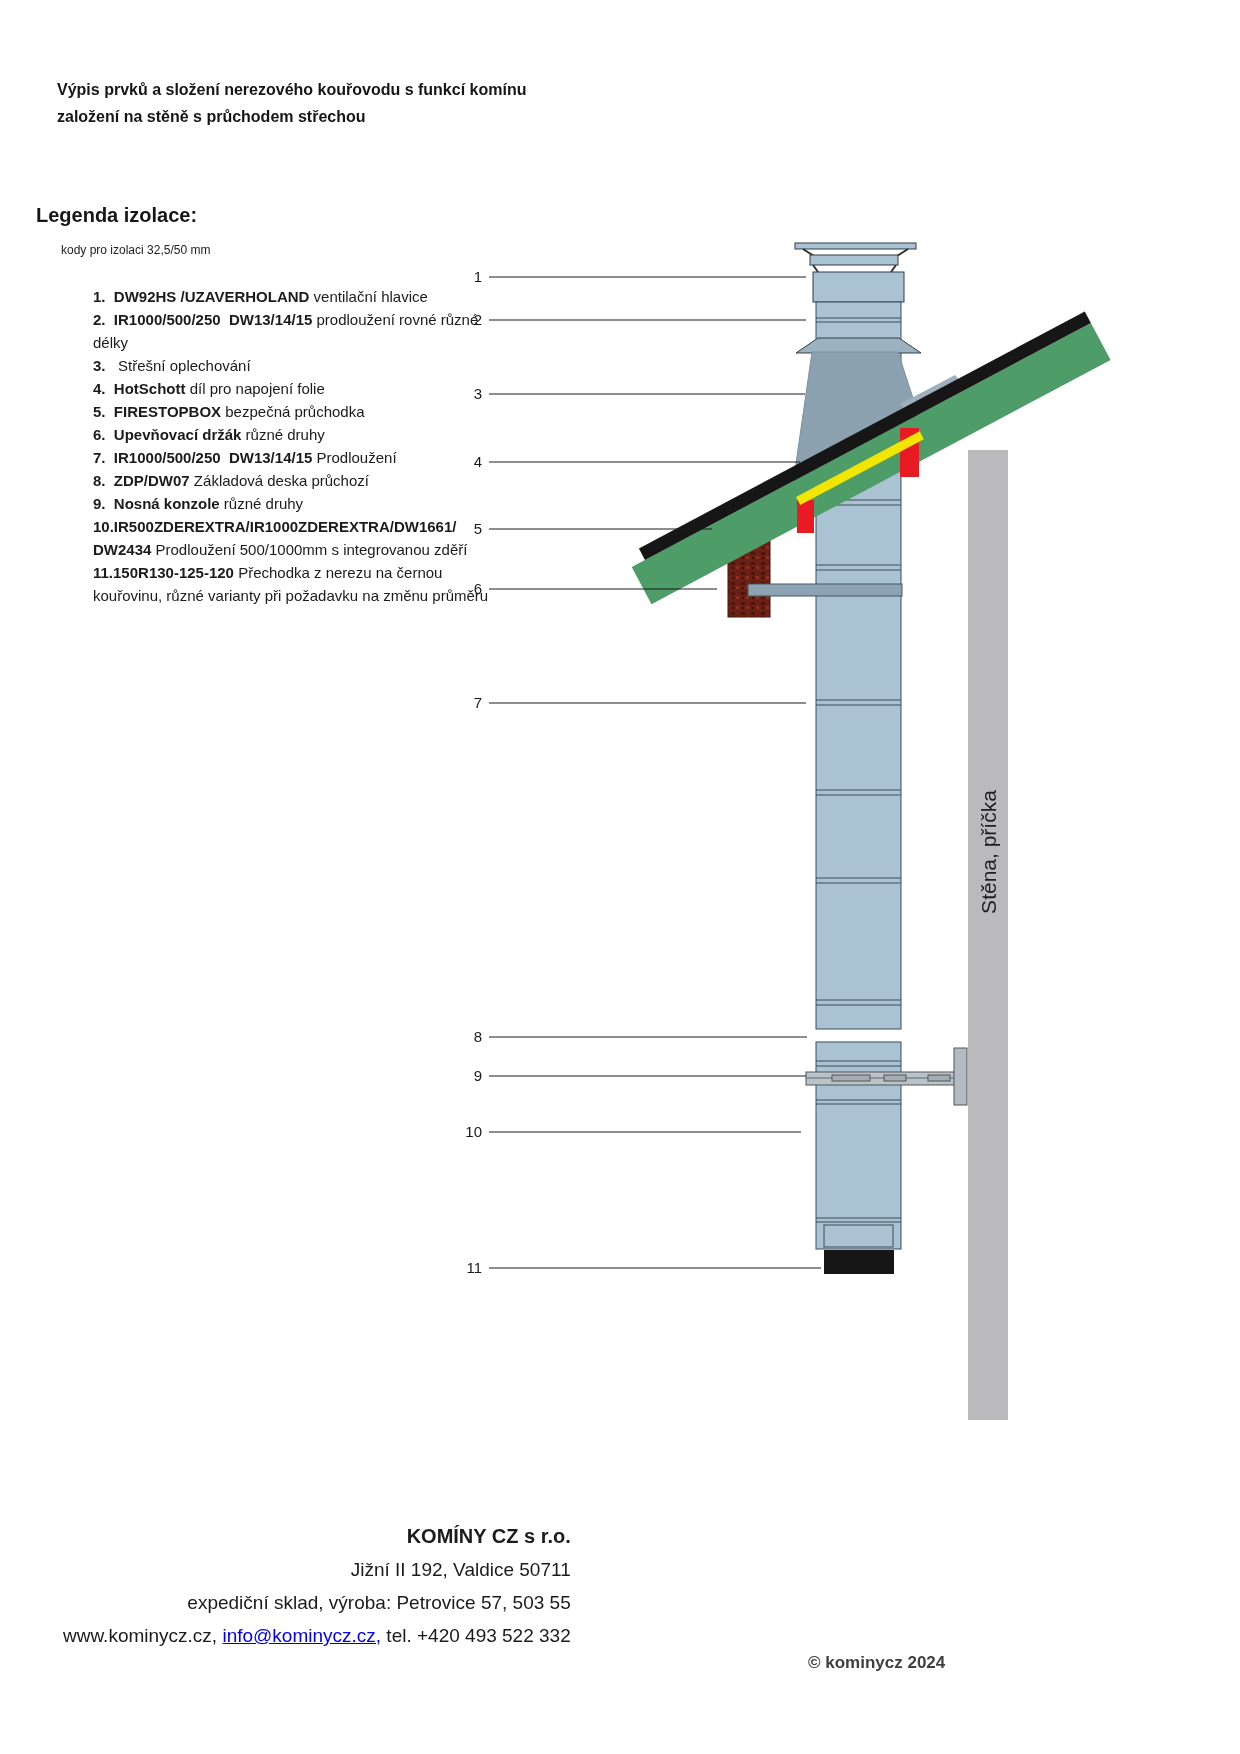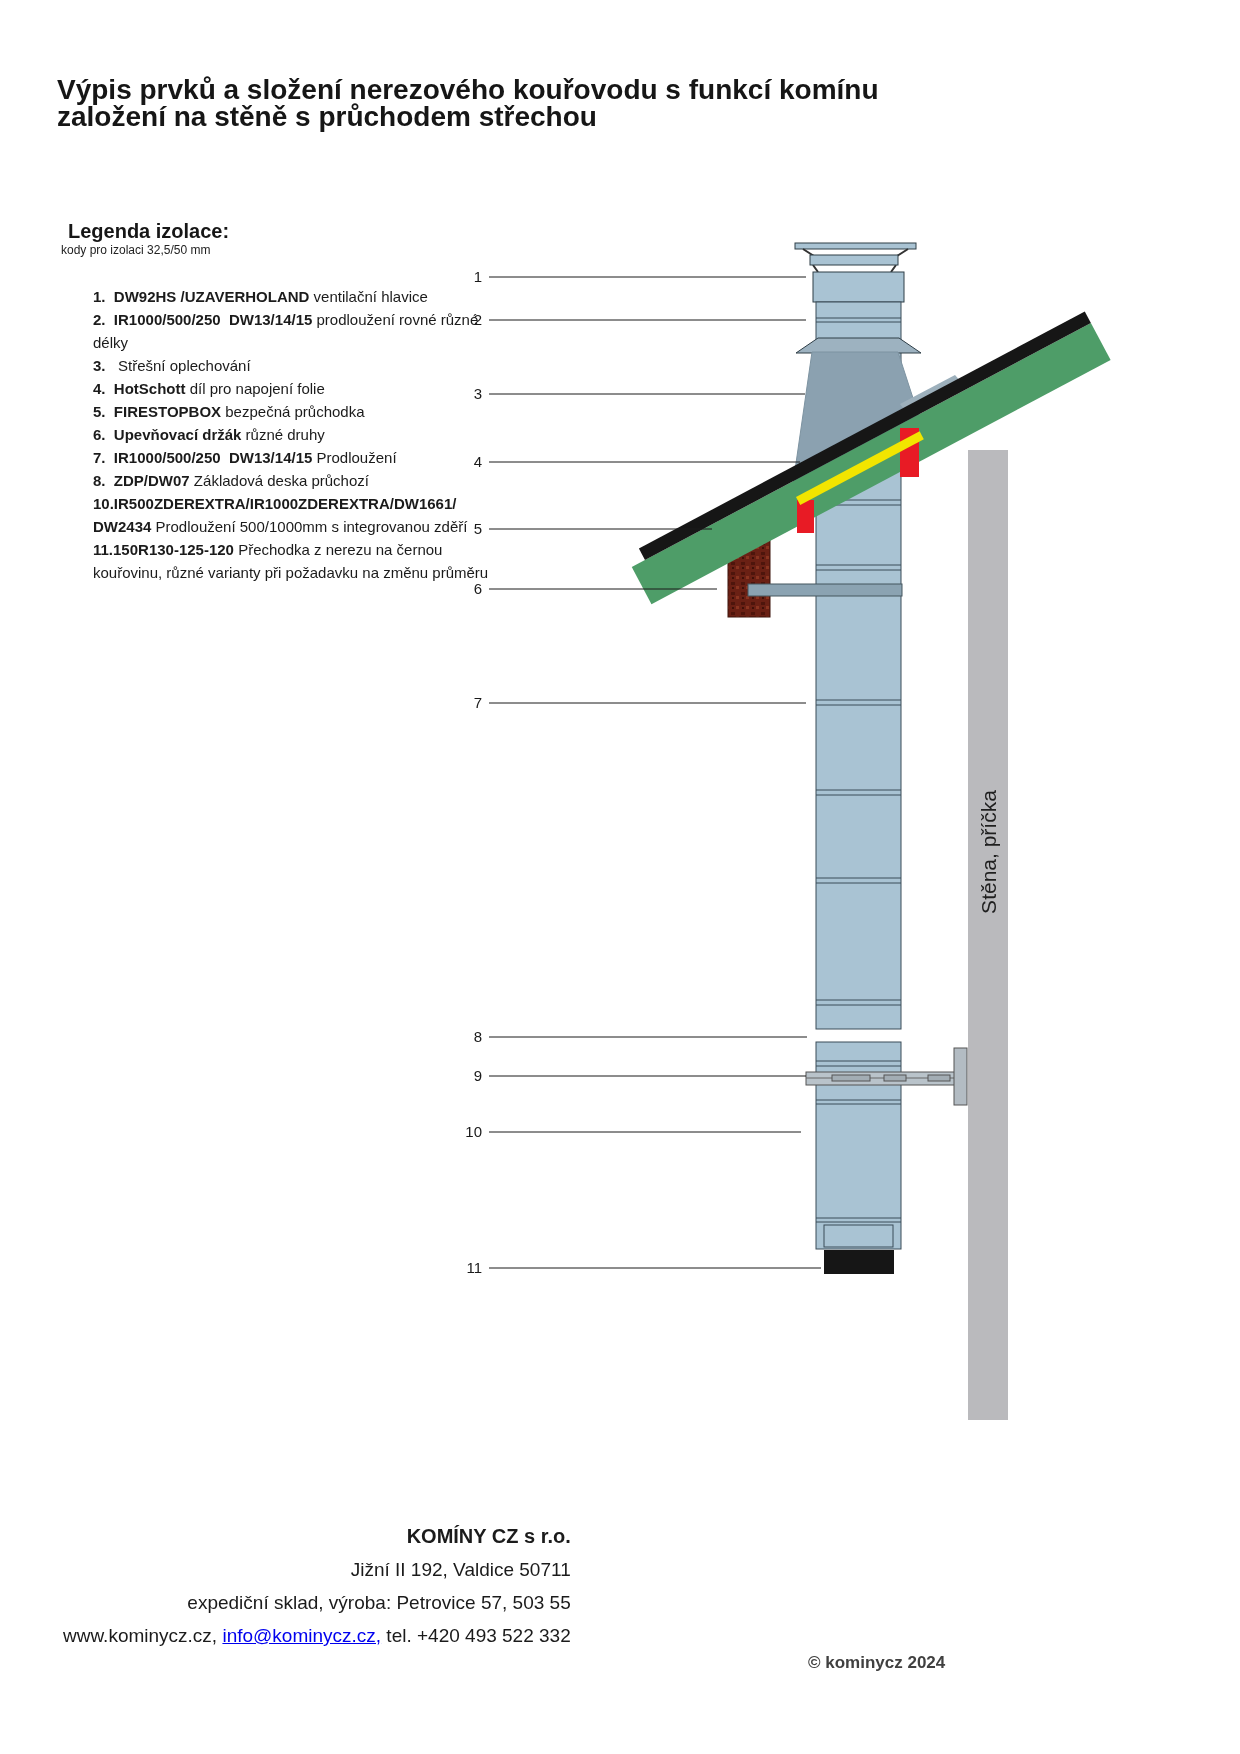--- a/index.html
+++ b/index.html
@@ -1,22 +1,22 @@
 <!DOCTYPE html>
 <html><head>
 <meta charset="utf-8">
 <style>
   html,body{margin:0;padding:0;}
   body{
     width:1240px;height:1754px;position:relative;background:#ffffff;
     font-family:"Liberation Sans", sans-serif;color:#1c1c1c;overflow:hidden;
   }
   .abs{position:absolute;}
-  #title{left:57px;top:76px;font-size:28px;line-height:27px;font-weight:bold;color:#161616;}
-  #legend-head{left:36px;top:220px;font-size:20px;font-weight:bold;color:#161616;margin-left:32px;}
+  #title{left:57px;top:76px;font-size:16px;line-height:27px;font-weight:bold;color:#161616;}
+  #legend-head{left:36px;top:204px;font-size:20px;font-weight:bold;color:#161616;}
   #legend-sub{left:36px;top:243px;font-size:12px;color:#222;margin-left:25px;}
   #legend-list{left:53px;top:285px;width:402px;font-size:15px;line-height:23px;color:#1b1b1b;margin-left:40px;}
   .legend-item{white-space:pre-wrap;}
   .legend-item .b{font-weight:bold;}
   #diagram-svg{left:0;top:0;width:1240px;height:1754px;}
   svg text{font-family:"Liberation Sans", sans-serif;}
   #footer{left:63px;top:1520px;font-size:19px;line-height:33px;color:#1b1b1b;text-align:right;}
   #footer .company{font-weight:bold;font-size:20px;}
   .email-link{text-decoration:underline;}
   #copyright{left:808px;top:1653px;font-size:17px;font-weight:bold;color:#404040;}
@@ -33,20 +33,21 @@
 <div class="abs" id="legend-sub">kody pro izolaci 32,5/50 mm</div>
 <div class="abs" id="legend-list">
     <div class="legend-item"><span class="b">1.</span><span class="b">  DW92HS /UZAVERHOLAND</span><span class="t"> ventilační hlavice</span></div>
     <div class="legend-item"><span class="b">2.</span><span class="b">  IR1000/500/250  DW13/14/15</span><span class="t"> prodloužení rovné různé délky</span></div>
     <div class="legend-item"><span class="b">3.</span><span class="t">   Střešní oplechování</span></div>
     <div class="legend-item"><span class="b">4.</span><span class="b">  HotSchott</span><span class="t"> díl pro napojení folie</span></div>
     <div class="legend-item"><span class="b">5.</span><span class="b">  FIRESTOPBOX</span><span class="t"> bezpečná průchodka</span></div>
     <div class="legend-item"><span class="b">6.</span><span class="b">  Upevňovací držák</span><span class="t"> různé druhy</span></div>
     <div class="legend-item"><span class="b">7.</span><span class="b">  IR1000/500/250  DW13/14/15</span><span class="t"> Prodloužení</span></div>
     <div class="legend-item"><span class="b">8.</span><span class="b">  ZDP/DW07</span><span class="t"> Základová deska průchozí</span></div>
+    <div class="legend-item"><span class="b">9.</span><span class="b">  Nosná konzole</span><span class="t"> různé druhy</span></div>
     <div class="legend-item"><span class="b">10.</span><span class="b">IR500ZDEREXTRA/IR1000ZDEREXTRA/DW1661/</span><br><span class="b">DW2434</span><span class="t"> Prodloužení 500/1000mm s integrovanou zděří</span></div>
     <div class="legend-item"><span class="b">11.</span><span class="b">150R130-125-120</span><span class="t"> Přechodka z nerezu na černou kouřovinu, různé varianty při požadavku na změnu průměru</span></div>
   </div>
 
 <svg class="abs" id="diagram-svg" viewBox="0 0 1240 1754">
   <defs>
     <pattern id="rafterTex" width="10" height="10" patternUnits="userSpaceOnUse">
       <rect width="10" height="10" fill="#6a2014"></rect>
       <rect x="1" y="2" width="4" height="3" fill="#4e150c"></rect>
       <rect x="6" y="6" width="3" height="3" fill="#8a3420"></rect>

